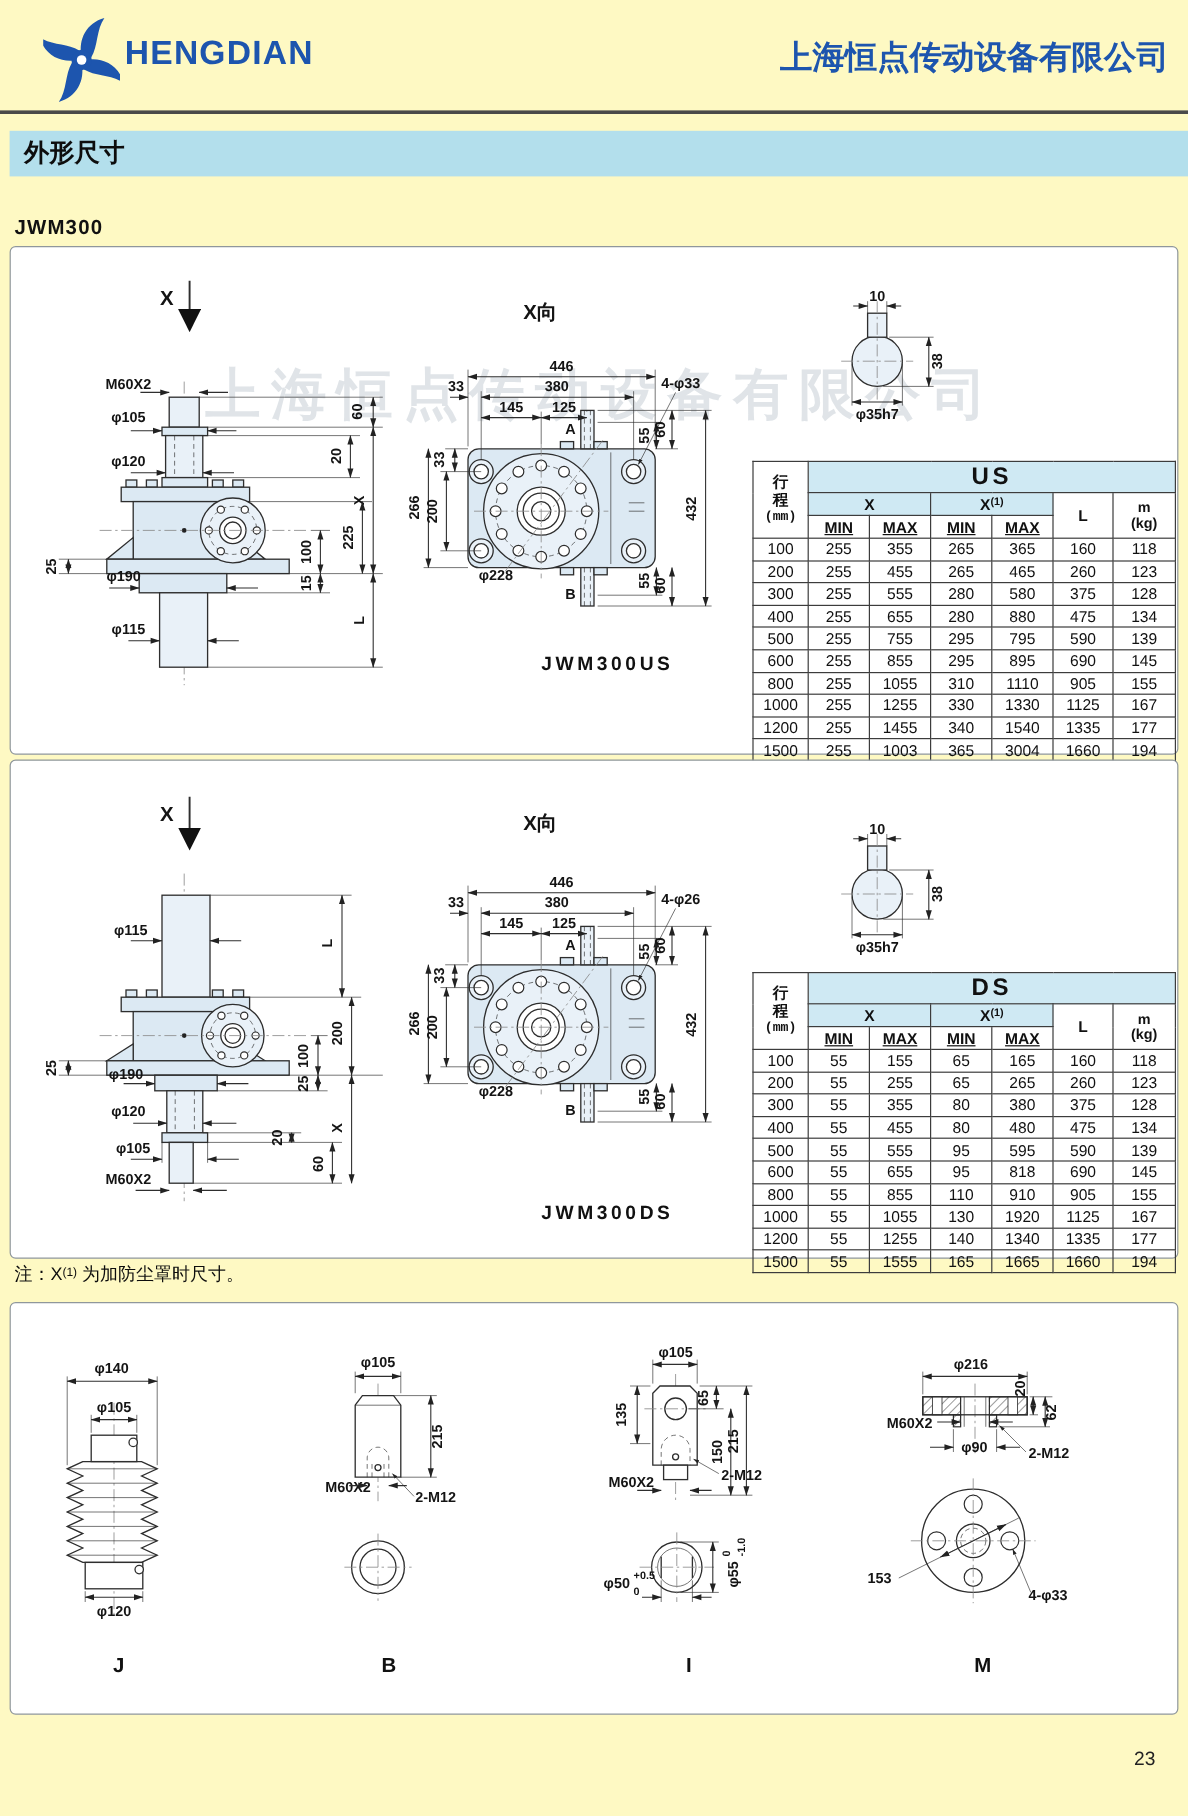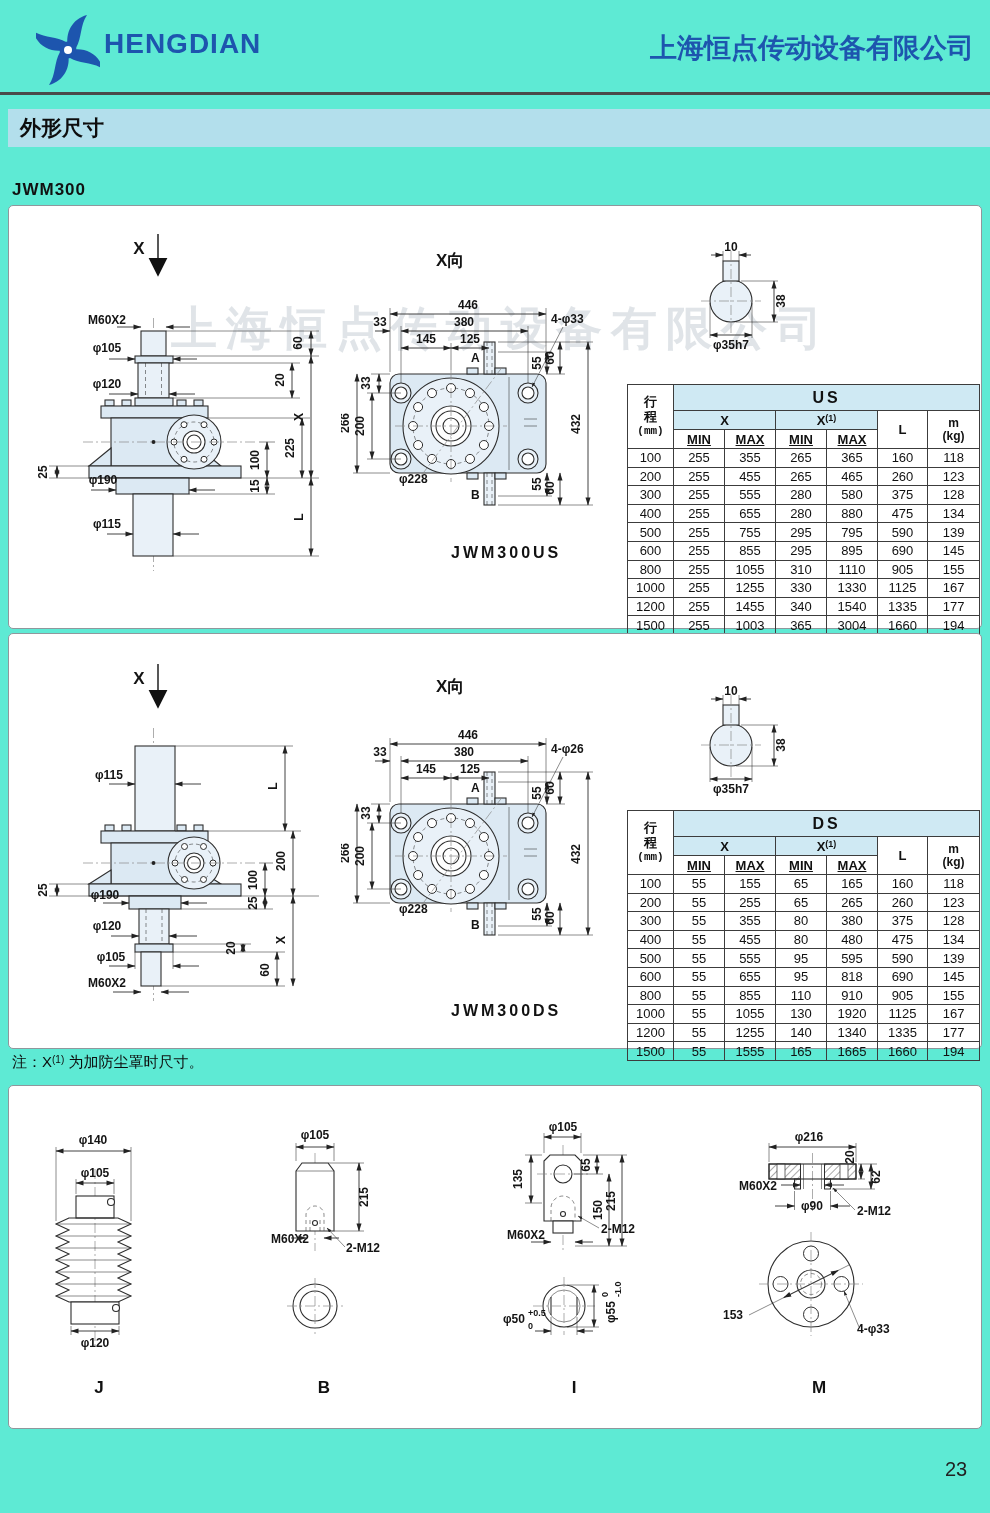--- a/index.html
+++ b/index.html
@@ -1,16 +1,16 @@
 <!DOCTYPE html>
 <html><head>
 <meta charset="utf-8">
 <style>
   html,body { margin:0; padding:0; background:#fff; }
-  .page { position:relative; width:990px; height:1513px; background:#5eead4; overflow:hidden;
+  .page { position:relative; width:990px; height:1513px; background:#fef9c3; overflow:hidden;
           font-family:"Liberation Sans",sans-serif; color:#111; }
   .abs { position:absolute; }
 
   
   .brand { font-size:28px; font-weight:700; letter-spacing:1px; color:#1d55ae; }
   .company { font-size:27px; font-weight:700; color:#1d55ae; white-space:nowrap; }
   .rule { background:#4a4a4a; }
   .banner { background:#b3dfec; color:#0d0d0d; font-size:21px; font-weight:700;
             line-height:38px; padding-left:12px; }
   .model { font-size:17px; font-weight:700; letter-spacing:1px; }
@@ -19,32 +19,32 @@
   .panel { position:absolute; border:1px solid #8f979c; border-radius:5px; background:#fff; }
 
   .watermark { font-size:46px; font-weight:700; letter-spacing:9px; color:#ccd3d9;
                opacity:.6; white-space:nowrap; pointer-events:none; }
 
   
   table.spec { border-collapse:collapse; table-layout:fixed; font-family:"Liberation Sans",sans-serif; }
   table.spec th, table.spec td { border:1px solid #3c3c3c; text-align:center; padding:0; }
   table.spec th { font-size:13px; font-weight:700; background:#fff; }
   table.spec th.blue { background:#cfe9f3; }
-  table.spec th.grp { font-size:16px; letter-spacing:3px; height:25px; }
+  table.spec th.grp { font-size:20px; letter-spacing:3px; height:25px; }
   table.spec thead tr.h2 th { height:18px; }
   table.spec thead tr.h3 th { height:18px;text-decoration:underline; }
   table.spec td { font-size:13px; height:17.6px; font-weight:400; }
   .stk div { line-height:15px; font-size:13px; }
   .stk .mm { font-size:11px;font-family:Liberation Mono, monospace; }
   sup.xs { font-size:9px; vertical-align:4px; }
   .mkg div { line-height:13px; font-size:12px; }
 
   .note { font-size:15px; color:#0d0d0d;text-align:center; }
   .sup { font-size:10px; vertical-align:4px; }
-  .pageno { font-size:20px; color:#222; }
+  .pageno { font-size:16px; color:#222; }
   .acc-letter { font-size:17px; font-weight:700; text-align:center; width:24px; }
 
   
   svg text { font-family:"Liberation Sans",sans-serif; }
   .dt  { font-size:12px; font-weight:700; fill:#141414; }
   .dts { font-size:9px;  font-weight:700; fill:#141414; }
   .big { font-size:17px; }
   .lbl { font-size:16px; font-weight:700; letter-spacing:3px; fill:#111; }
   .s  { stroke:#2e2e2e; stroke-width:1.1; fill:none; }
   .f  { fill:#dce9f3; stroke:#2e2e2e; stroke-width:1.1; }

